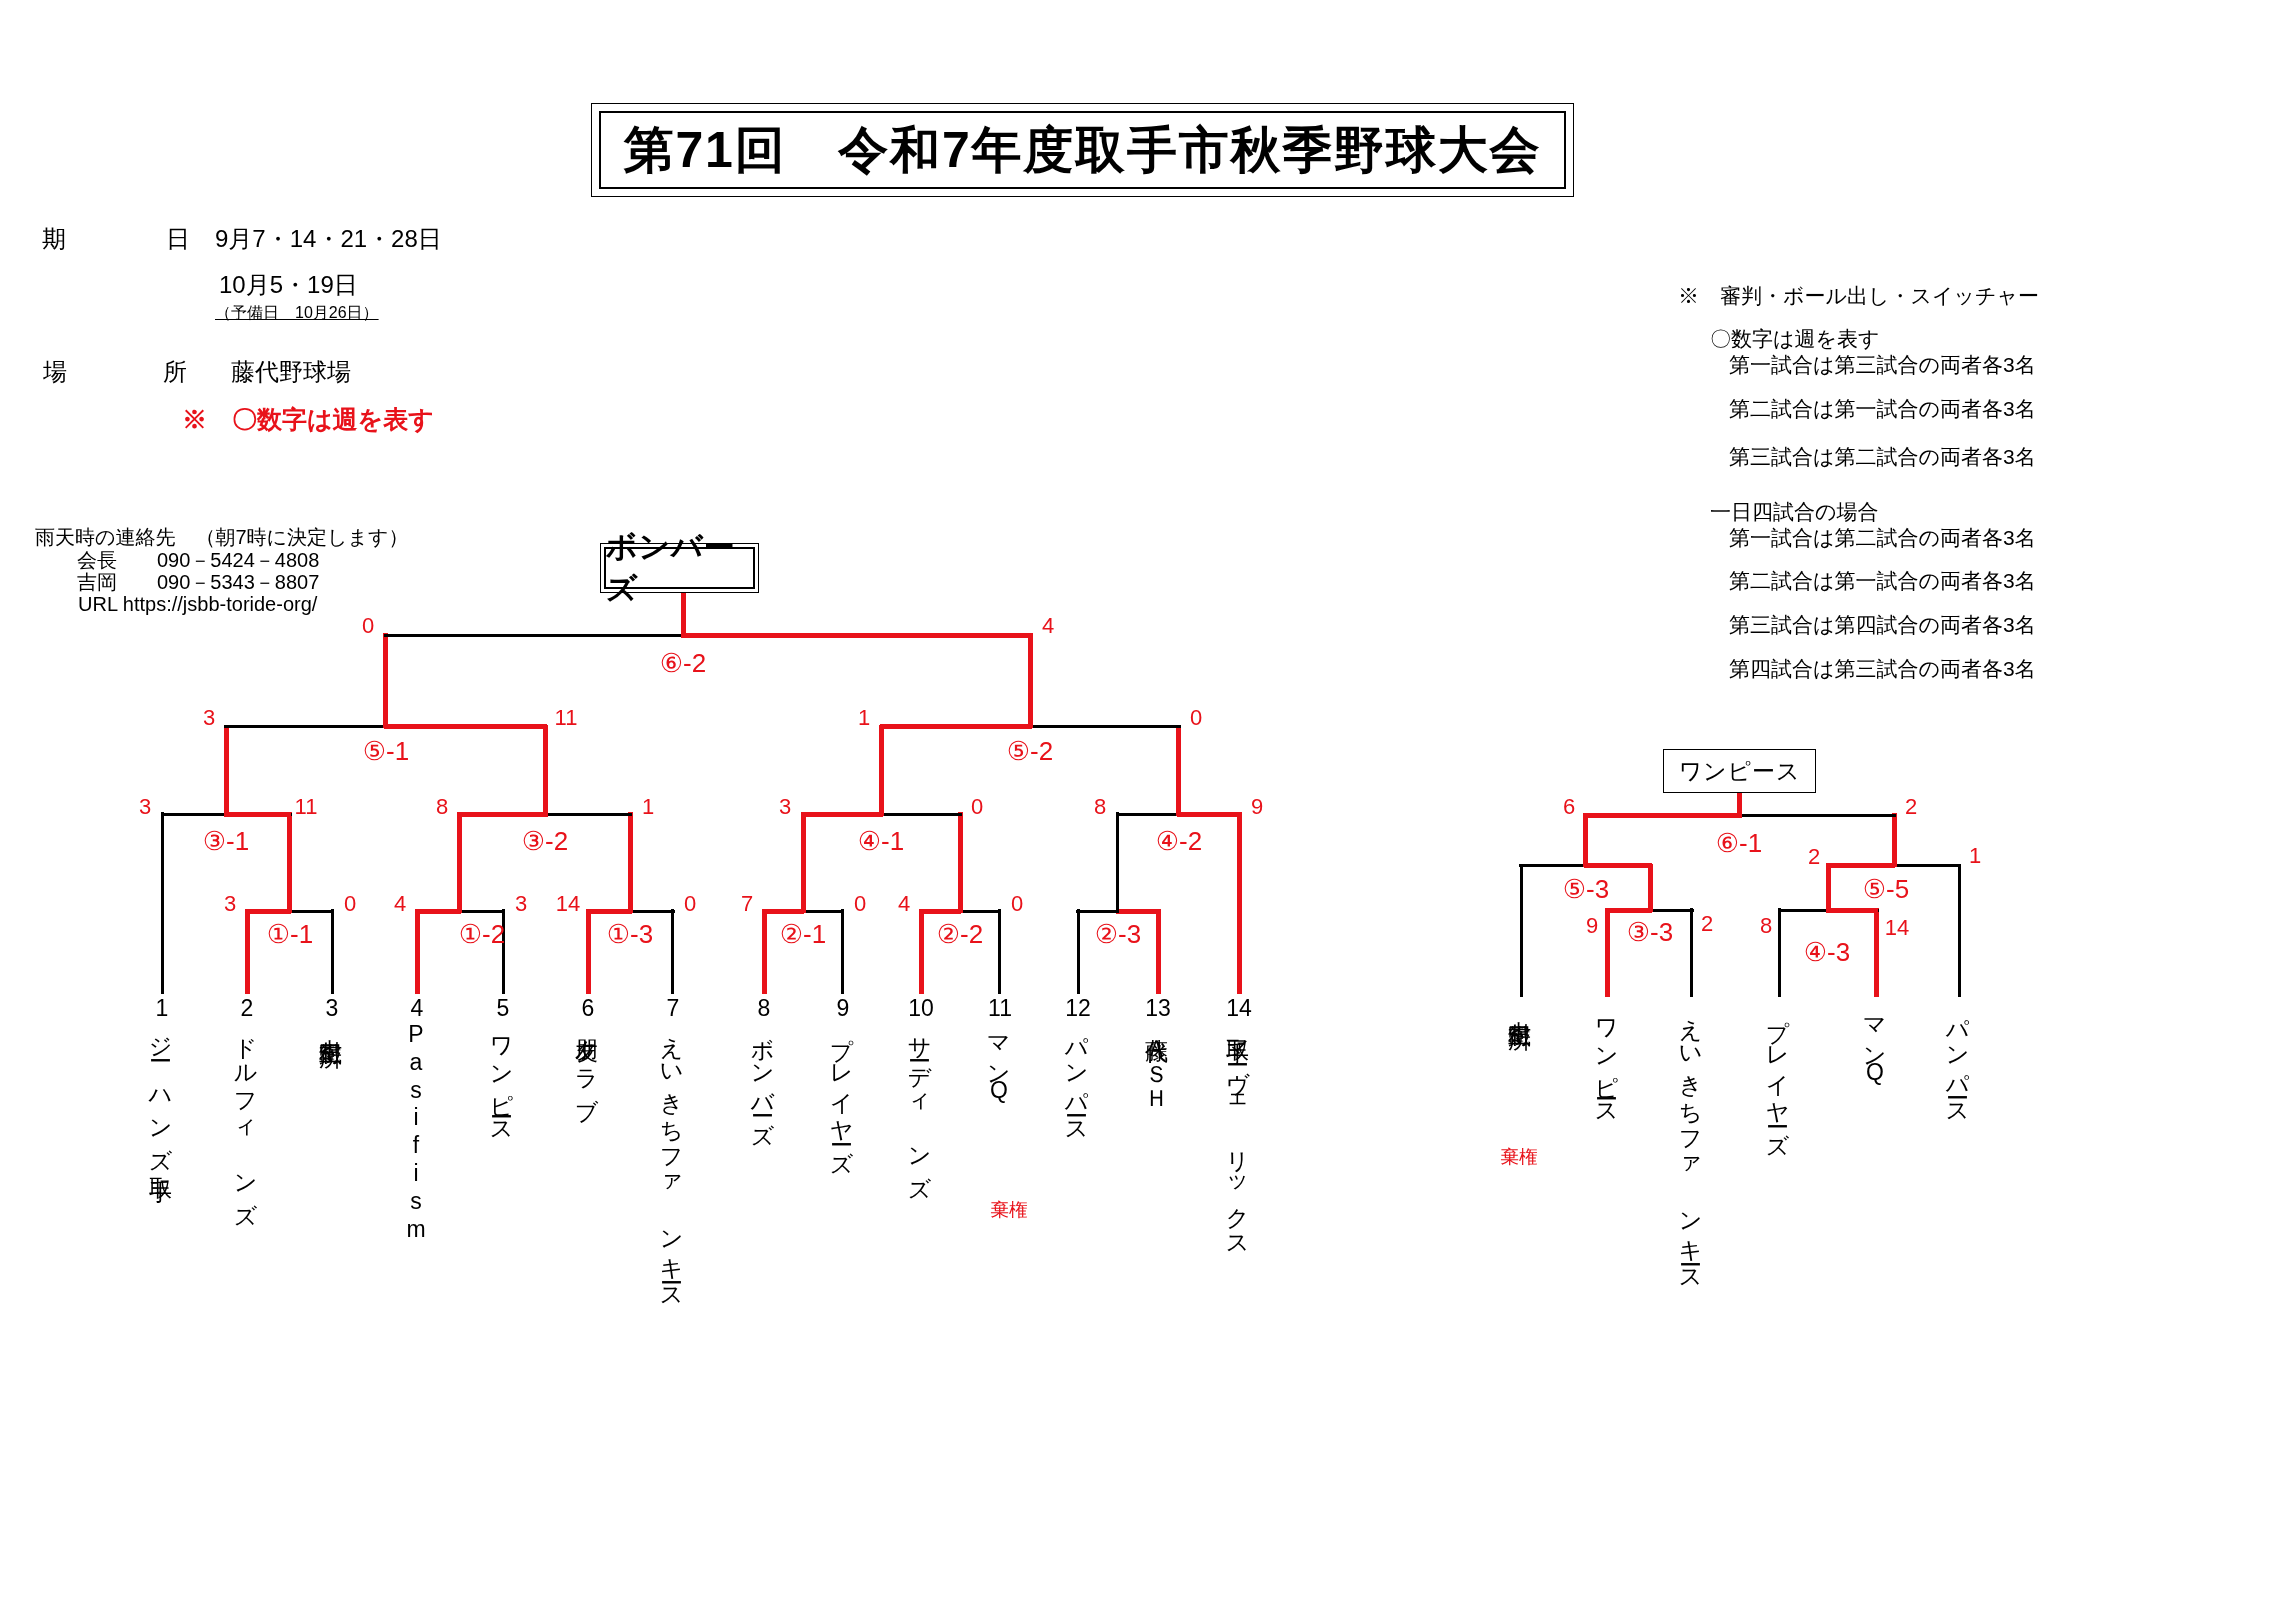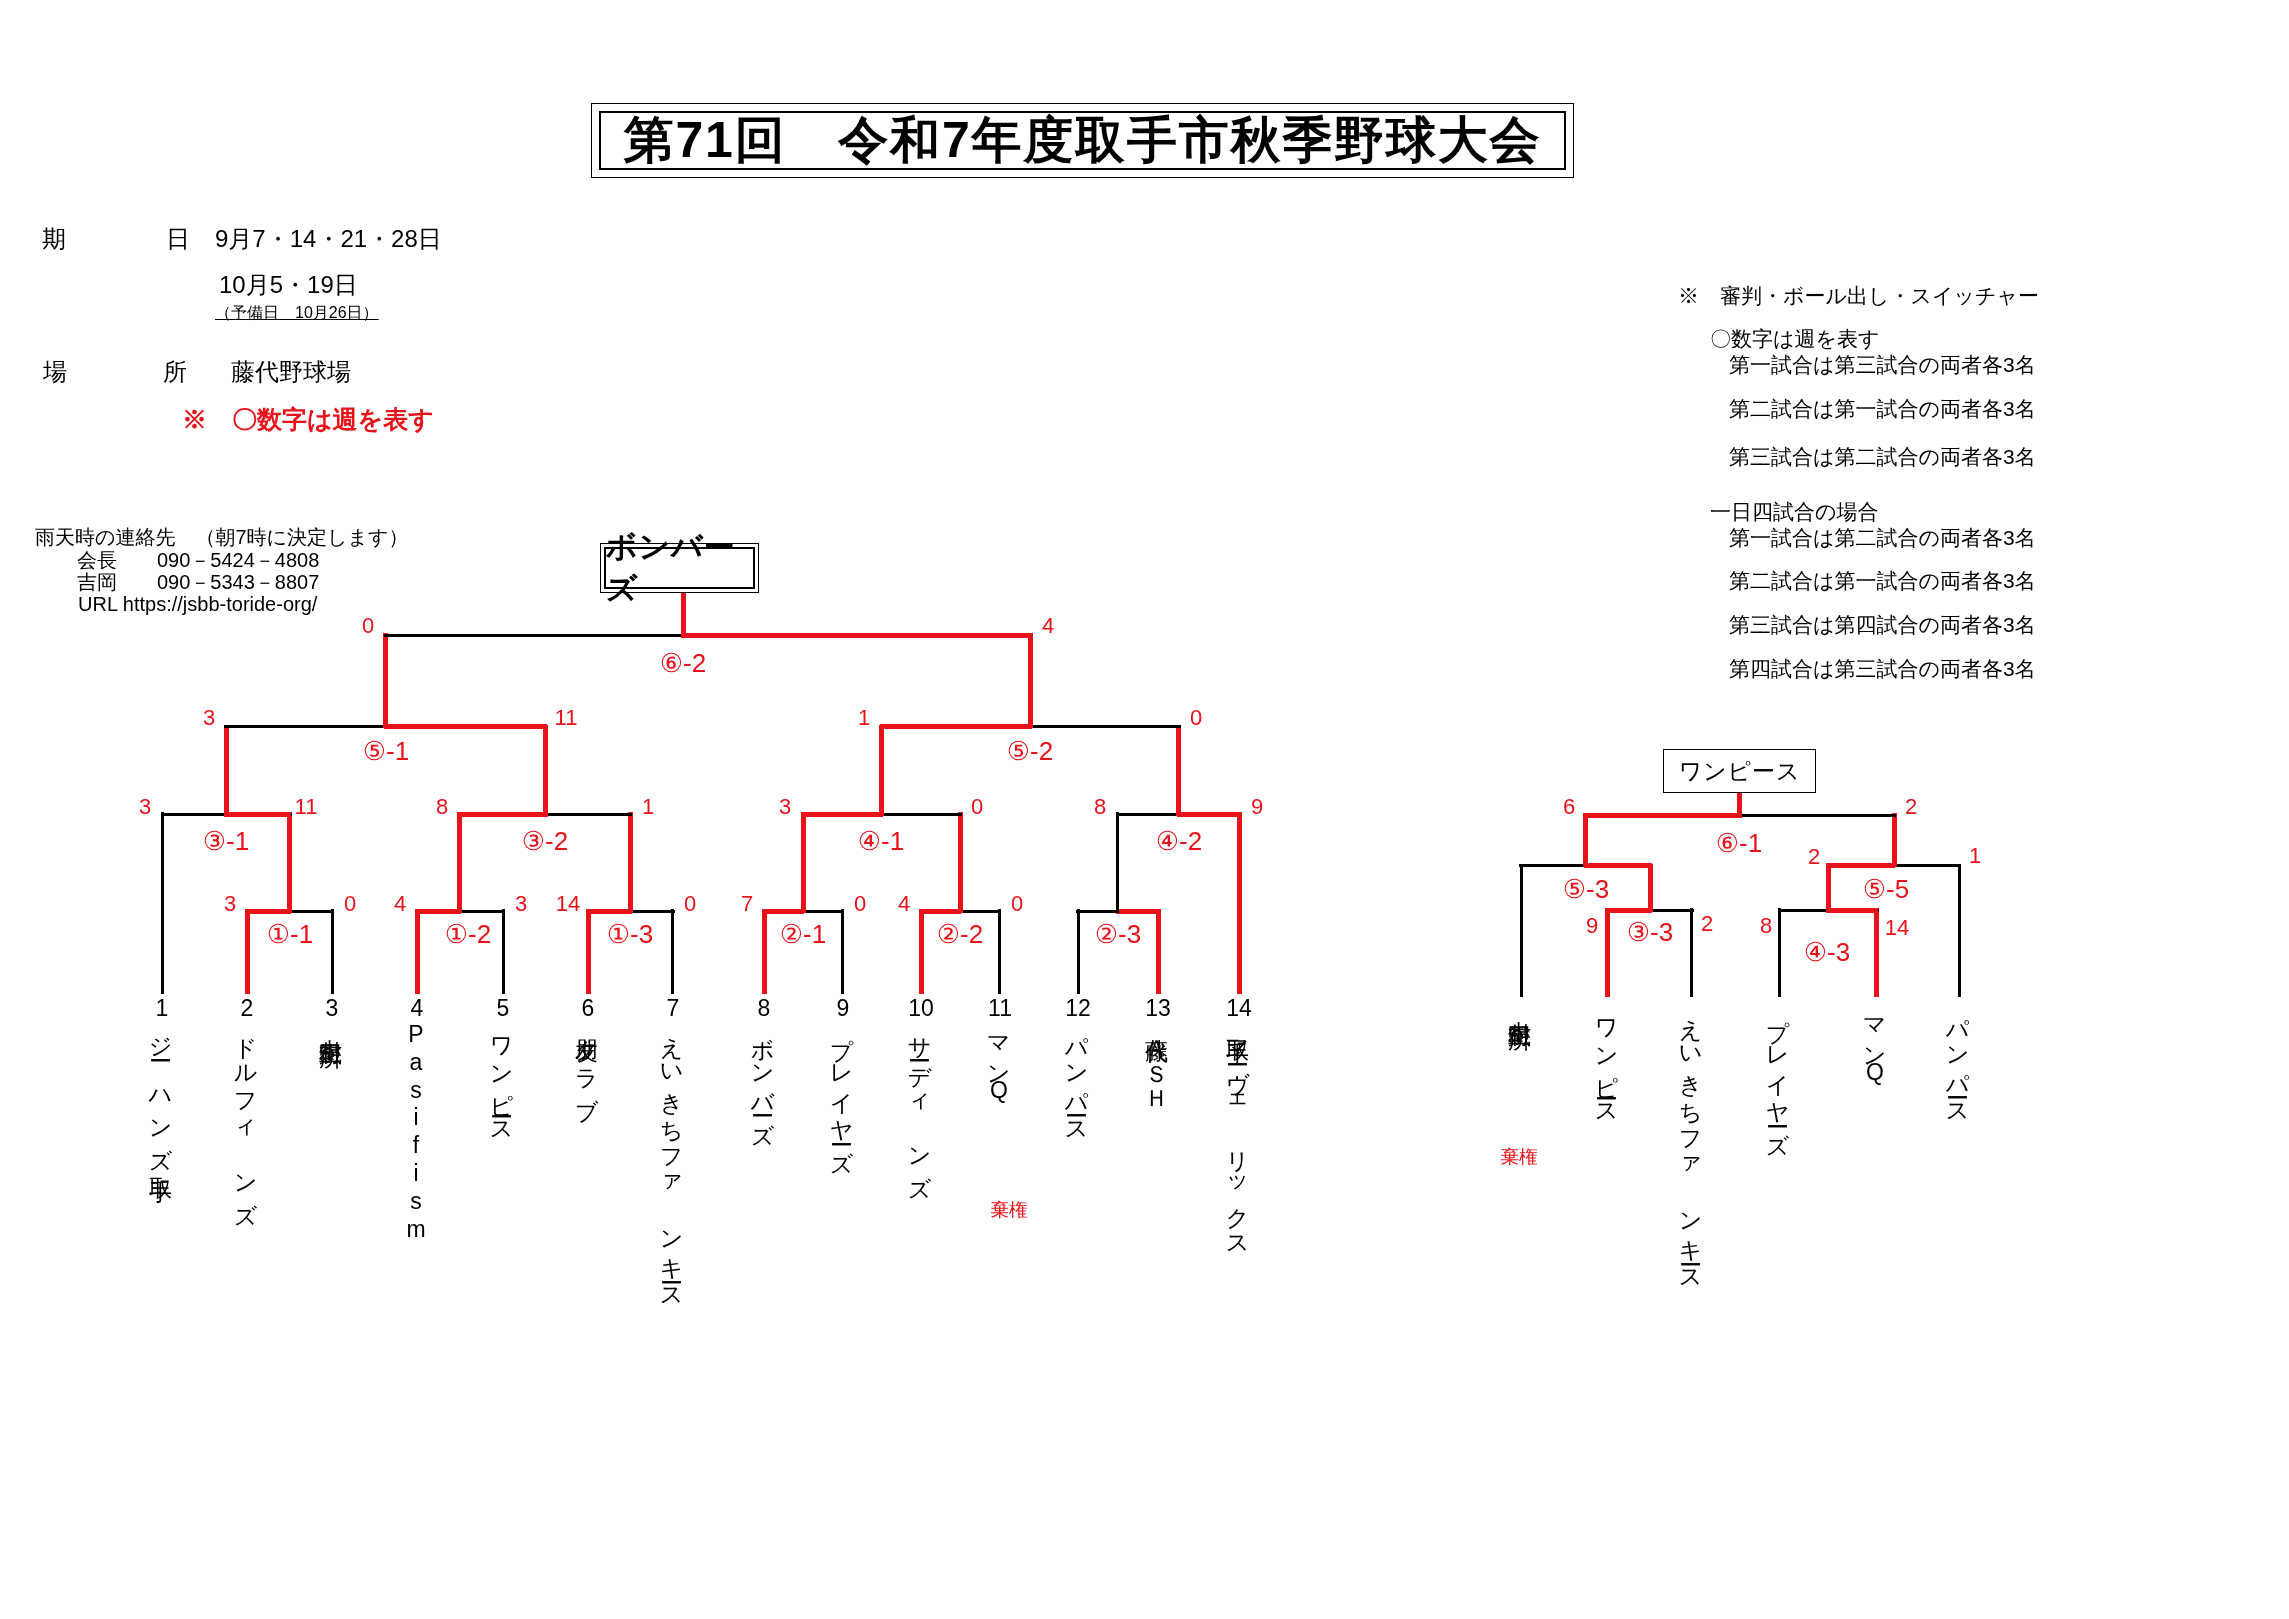--- a/index.html
+++ b/index.html
@@ -1,19 +1,19 @@
 <!DOCTYPE html>
 <html style="font-size:14.8px"><head>
 <meta charset="utf-8">
 <style>
   html,body{margin:0;padding:0;background:#fff;}
   .sheet{position:relative;width:2290px;height:1620px;background:#fff;overflow:hidden;
          font-family:"Liberation Sans",sans-serif;color:#000;}
   
-  .title-box{position:absolute;left:591px;top:103px;width:983px;height:75px;
+  .title-box{position:absolute;left:591px;top:103px;width:983px;height:94px;
              border:1.8px solid #000;padding:7px;box-sizing:border-box;background:#fff;}
   .title-box-inner{border:2.8px solid #000;width:100%;height:100%;box-sizing:border-box;
              display:flex;align-items:center;justify-content:center;}
   .title-box-inner h1{margin:0;font-size:50px;font-weight:bold;letter-spacing:1.8px;white-space:nowrap;}
   
   .schedule{position:absolute;left:1710px;top:124px;width:277px;font-size:17.5px;line-height:20px;}
   .schedule .sheading{margin-bottom:3.7px;white-space:nowrap;}
   .srow{display:flex;justify-content:space-between;width:214px;margin-left:46px;white-space:nowrap;}
   
   .absline{position:absolute;white-space:nowrap;}
@@ -125,21 +125,21 @@
       <div class="team-name" style="left: 1239px; top: 1021px;">取手マーヴェ　リックス</div>
       <div class="bl" style="left: 245px; top: 910px; width: 89px; height: 2.8px;"></div>
       <div class="bl red" style="left: 245px; top: 909px; width: 46px; height: 4.6px;"></div>
       <div class="bl red" style="left: 287px; top: 812px; width: 4.6px; height: 101px;"></div>
       <div class="btext match-label" style="left: 290px; top: 934px;">①-1</div>
       <div class="btext score" style="left: 230px; top: 904px;">3</div>
       <div class="btext score" style="left: 350px; top: 904px;">0</div>
       <div class="bl" style="left: 415px; top: 910px; width: 90px; height: 2.8px;"></div>
       <div class="bl red" style="left: 415px; top: 909px; width: 46px; height: 4.6px;"></div>
       <div class="bl red" style="left: 457px; top: 812px; width: 4.6px; height: 101px;"></div>
-      <div class="btext match-label" style="left: 468px; top: 934px; text-align: right;">①-2</div>
+      <div class="btext match-label" style="left: 482px; top: 934px; text-align: right;">①-2</div>
       <div class="btext score" style="left: 400px; top: 904px;">4</div>
       <div class="btext score" style="left: 521px; top: 904px;">3</div>
       <div class="bl" style="left: 586px; top: 910px; width: 89px; height: 2.8px;"></div>
       <div class="bl red" style="left: 586px; top: 909px; width: 46px; height: 4.6px;"></div>
       <div class="bl red" style="left: 628px; top: 812px; width: 4.6px; height: 101px;"></div>
       <div class="btext match-label" style="left: 630px; top: 934px;">①-3</div>
       <div class="btext score" style="left: 568px; top: 904px;">14</div>
       <div class="btext score" style="left: 690px; top: 904px;">0</div>
       <div class="bl" style="left: 762px; top: 910px; width: 82px; height: 2.8px;"></div>
       <div class="bl red" style="left: 762px; top: 909px; width: 42px; height: 4.6px;"></div>

